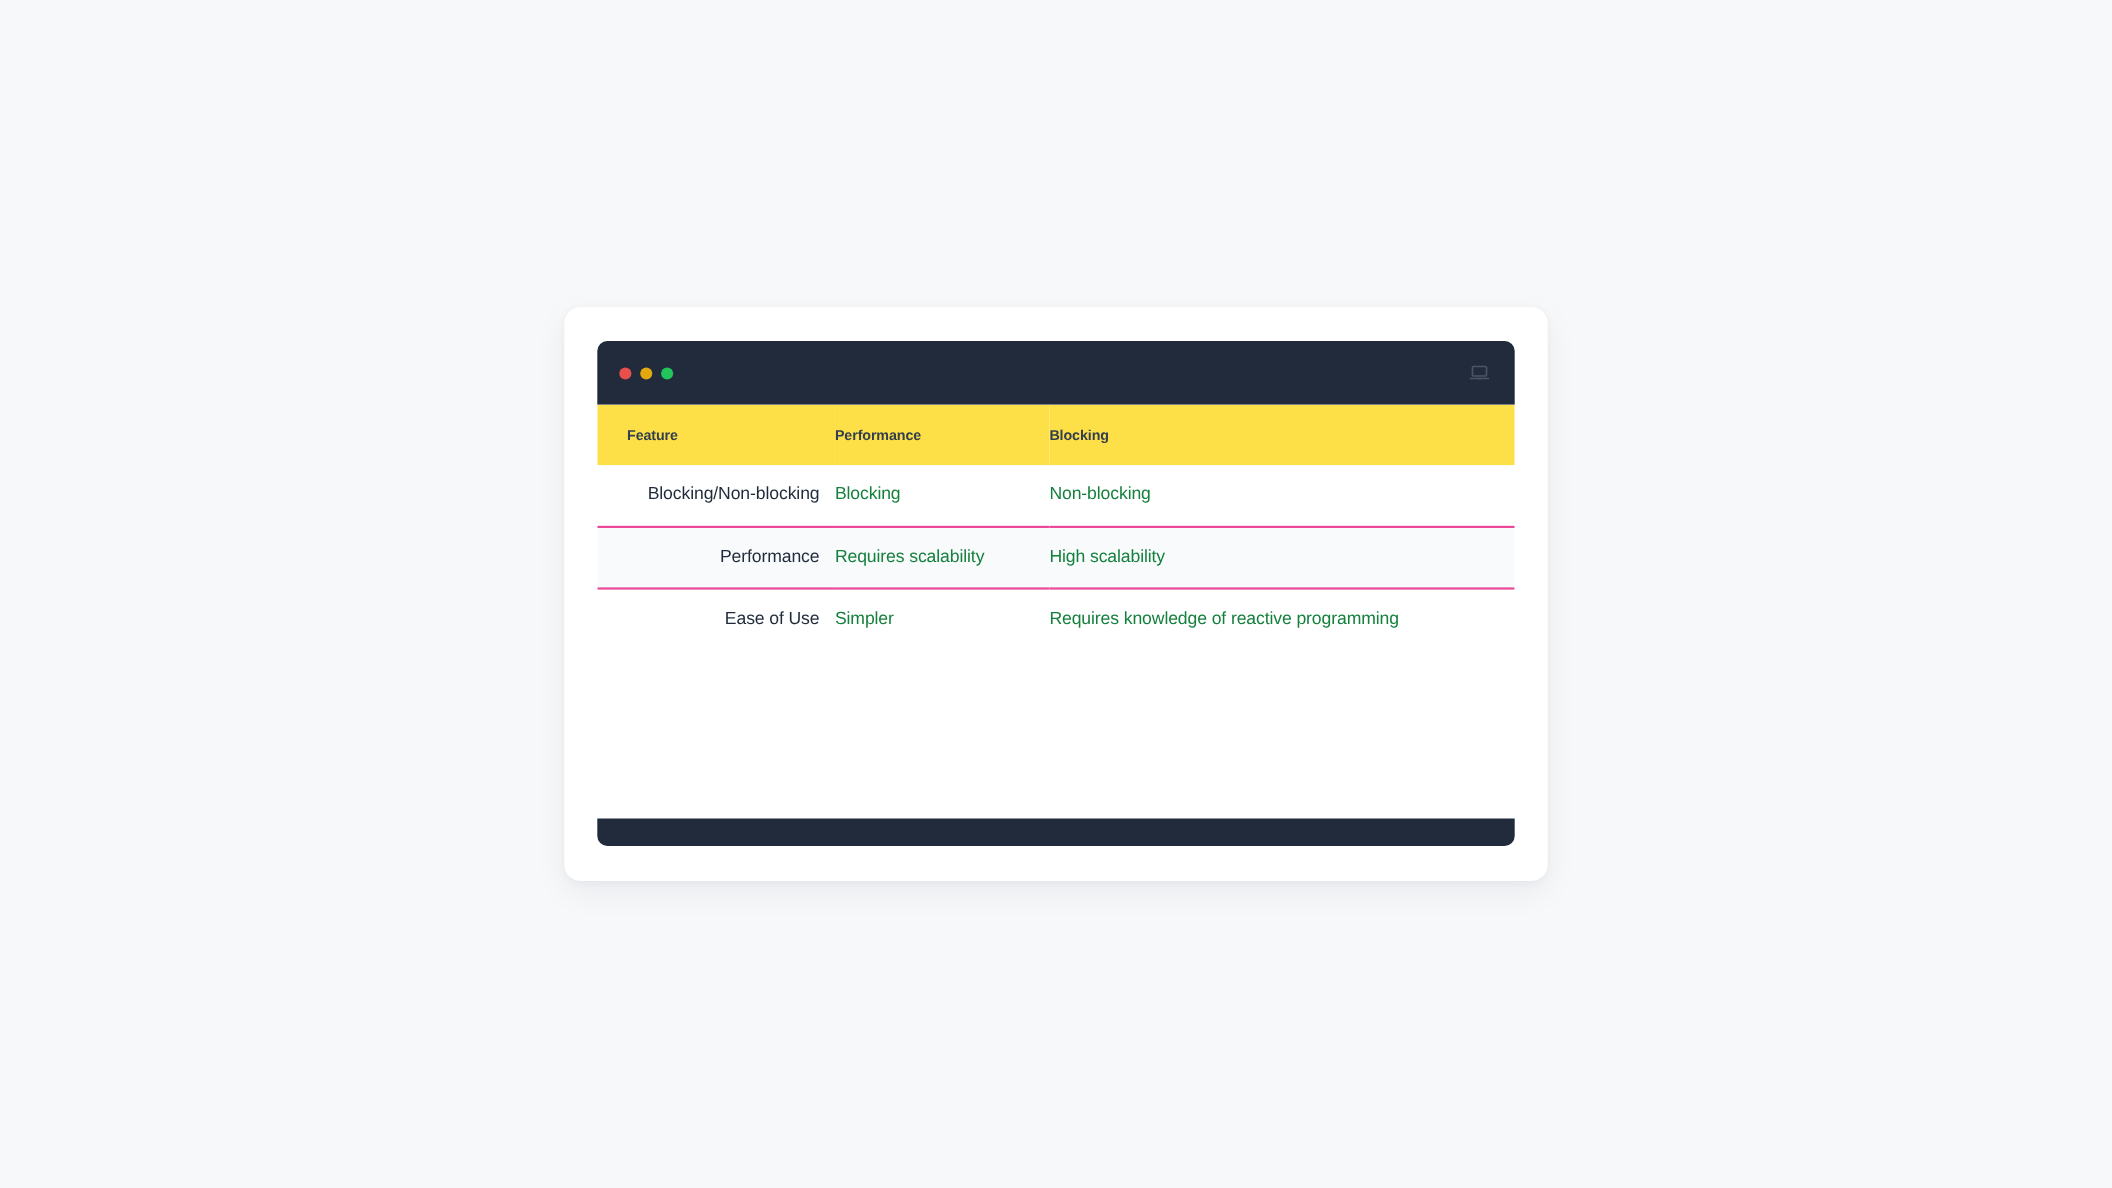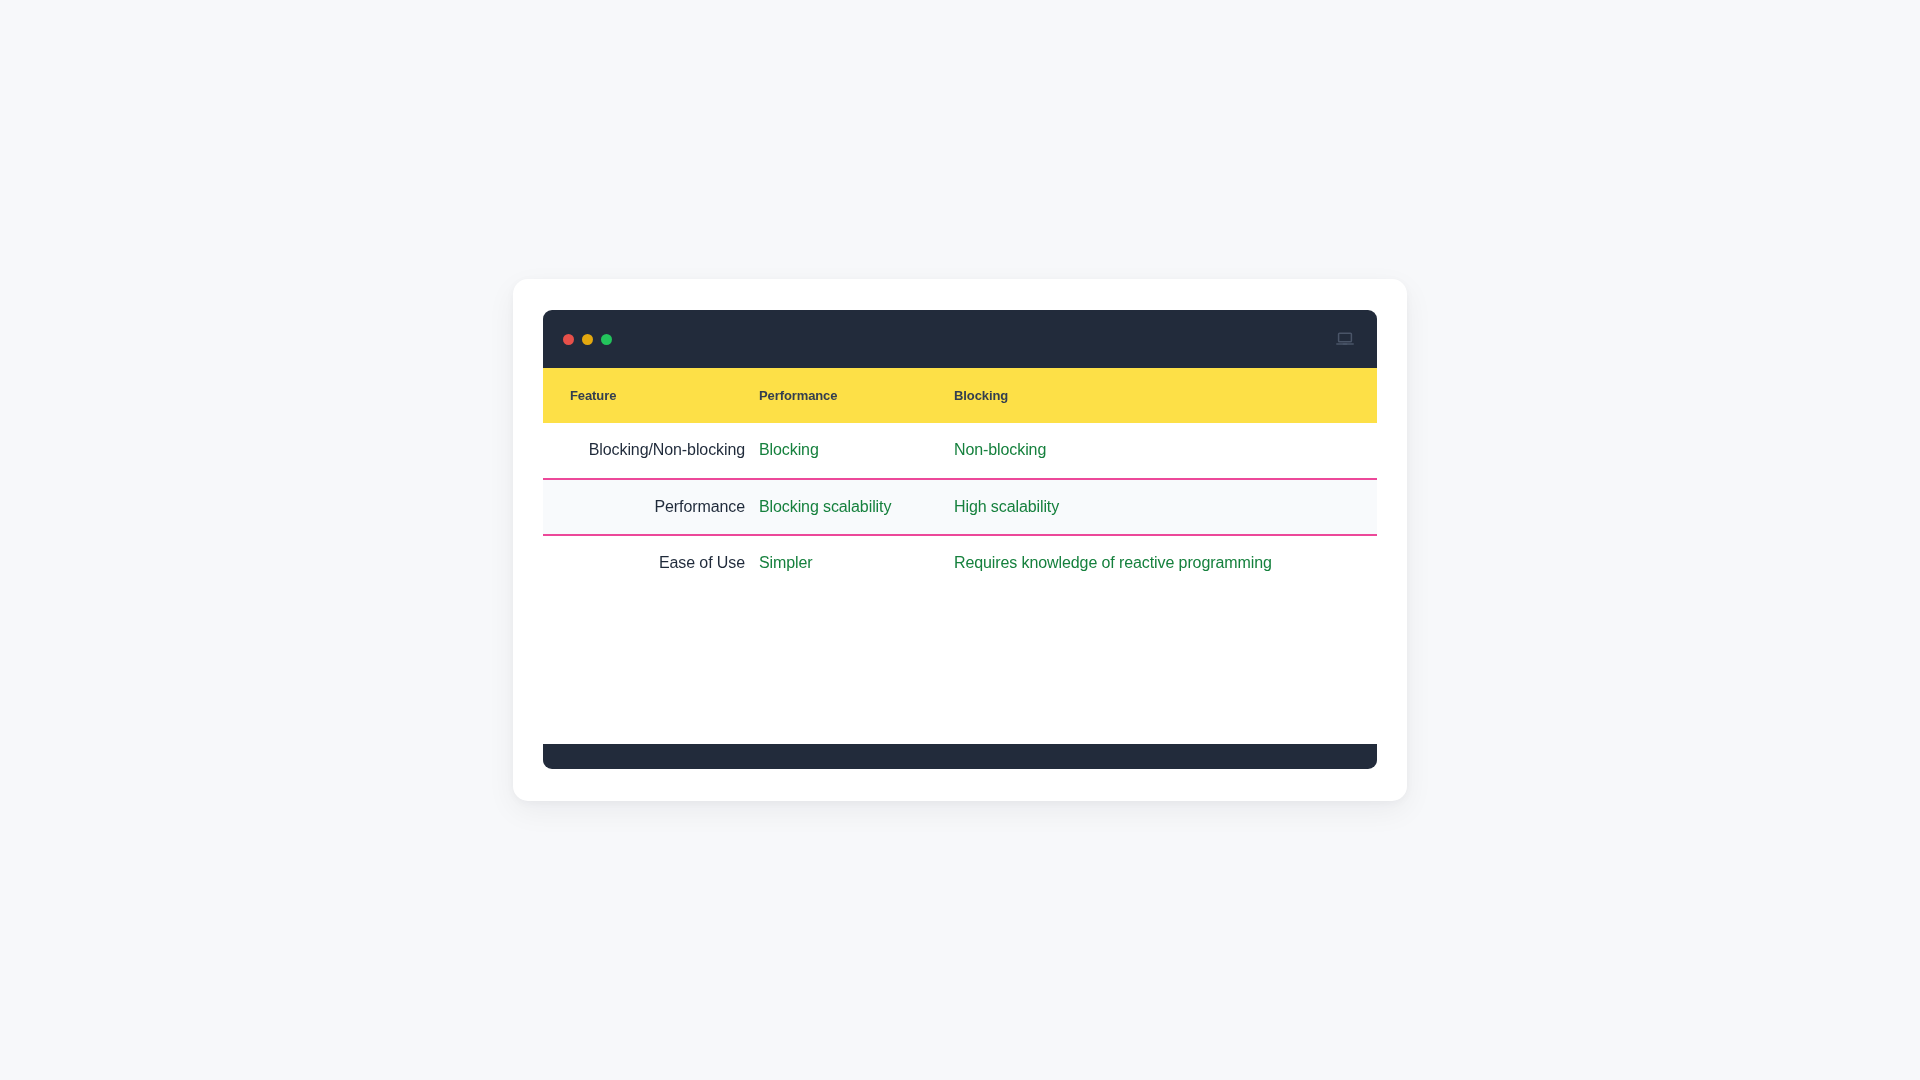--- a/index.html
+++ b/index.html
@@ -169,21 +169,21 @@
           </tr>
         </thead>
         <tbody>
           <tr>
             <td class="feature">Blocking/Non-blocking</td>
             <td>Blocking</td>
             <td>Non-blocking</td>
           </tr>
           <tr class="alt">
             <td class="feature">Performance</td>
-            <td>Blocking scalability</td>
+            <td>Requires scalability</td>
             <td>High scalability</td>
           </tr>
           <tr>
             <td class="feature">Ease of Use</td>
             <td>Simpler</td>
             <td>Requires knowledge of reactive programming</td>
           </tr>
         </tbody>
       </table>
     </div>

